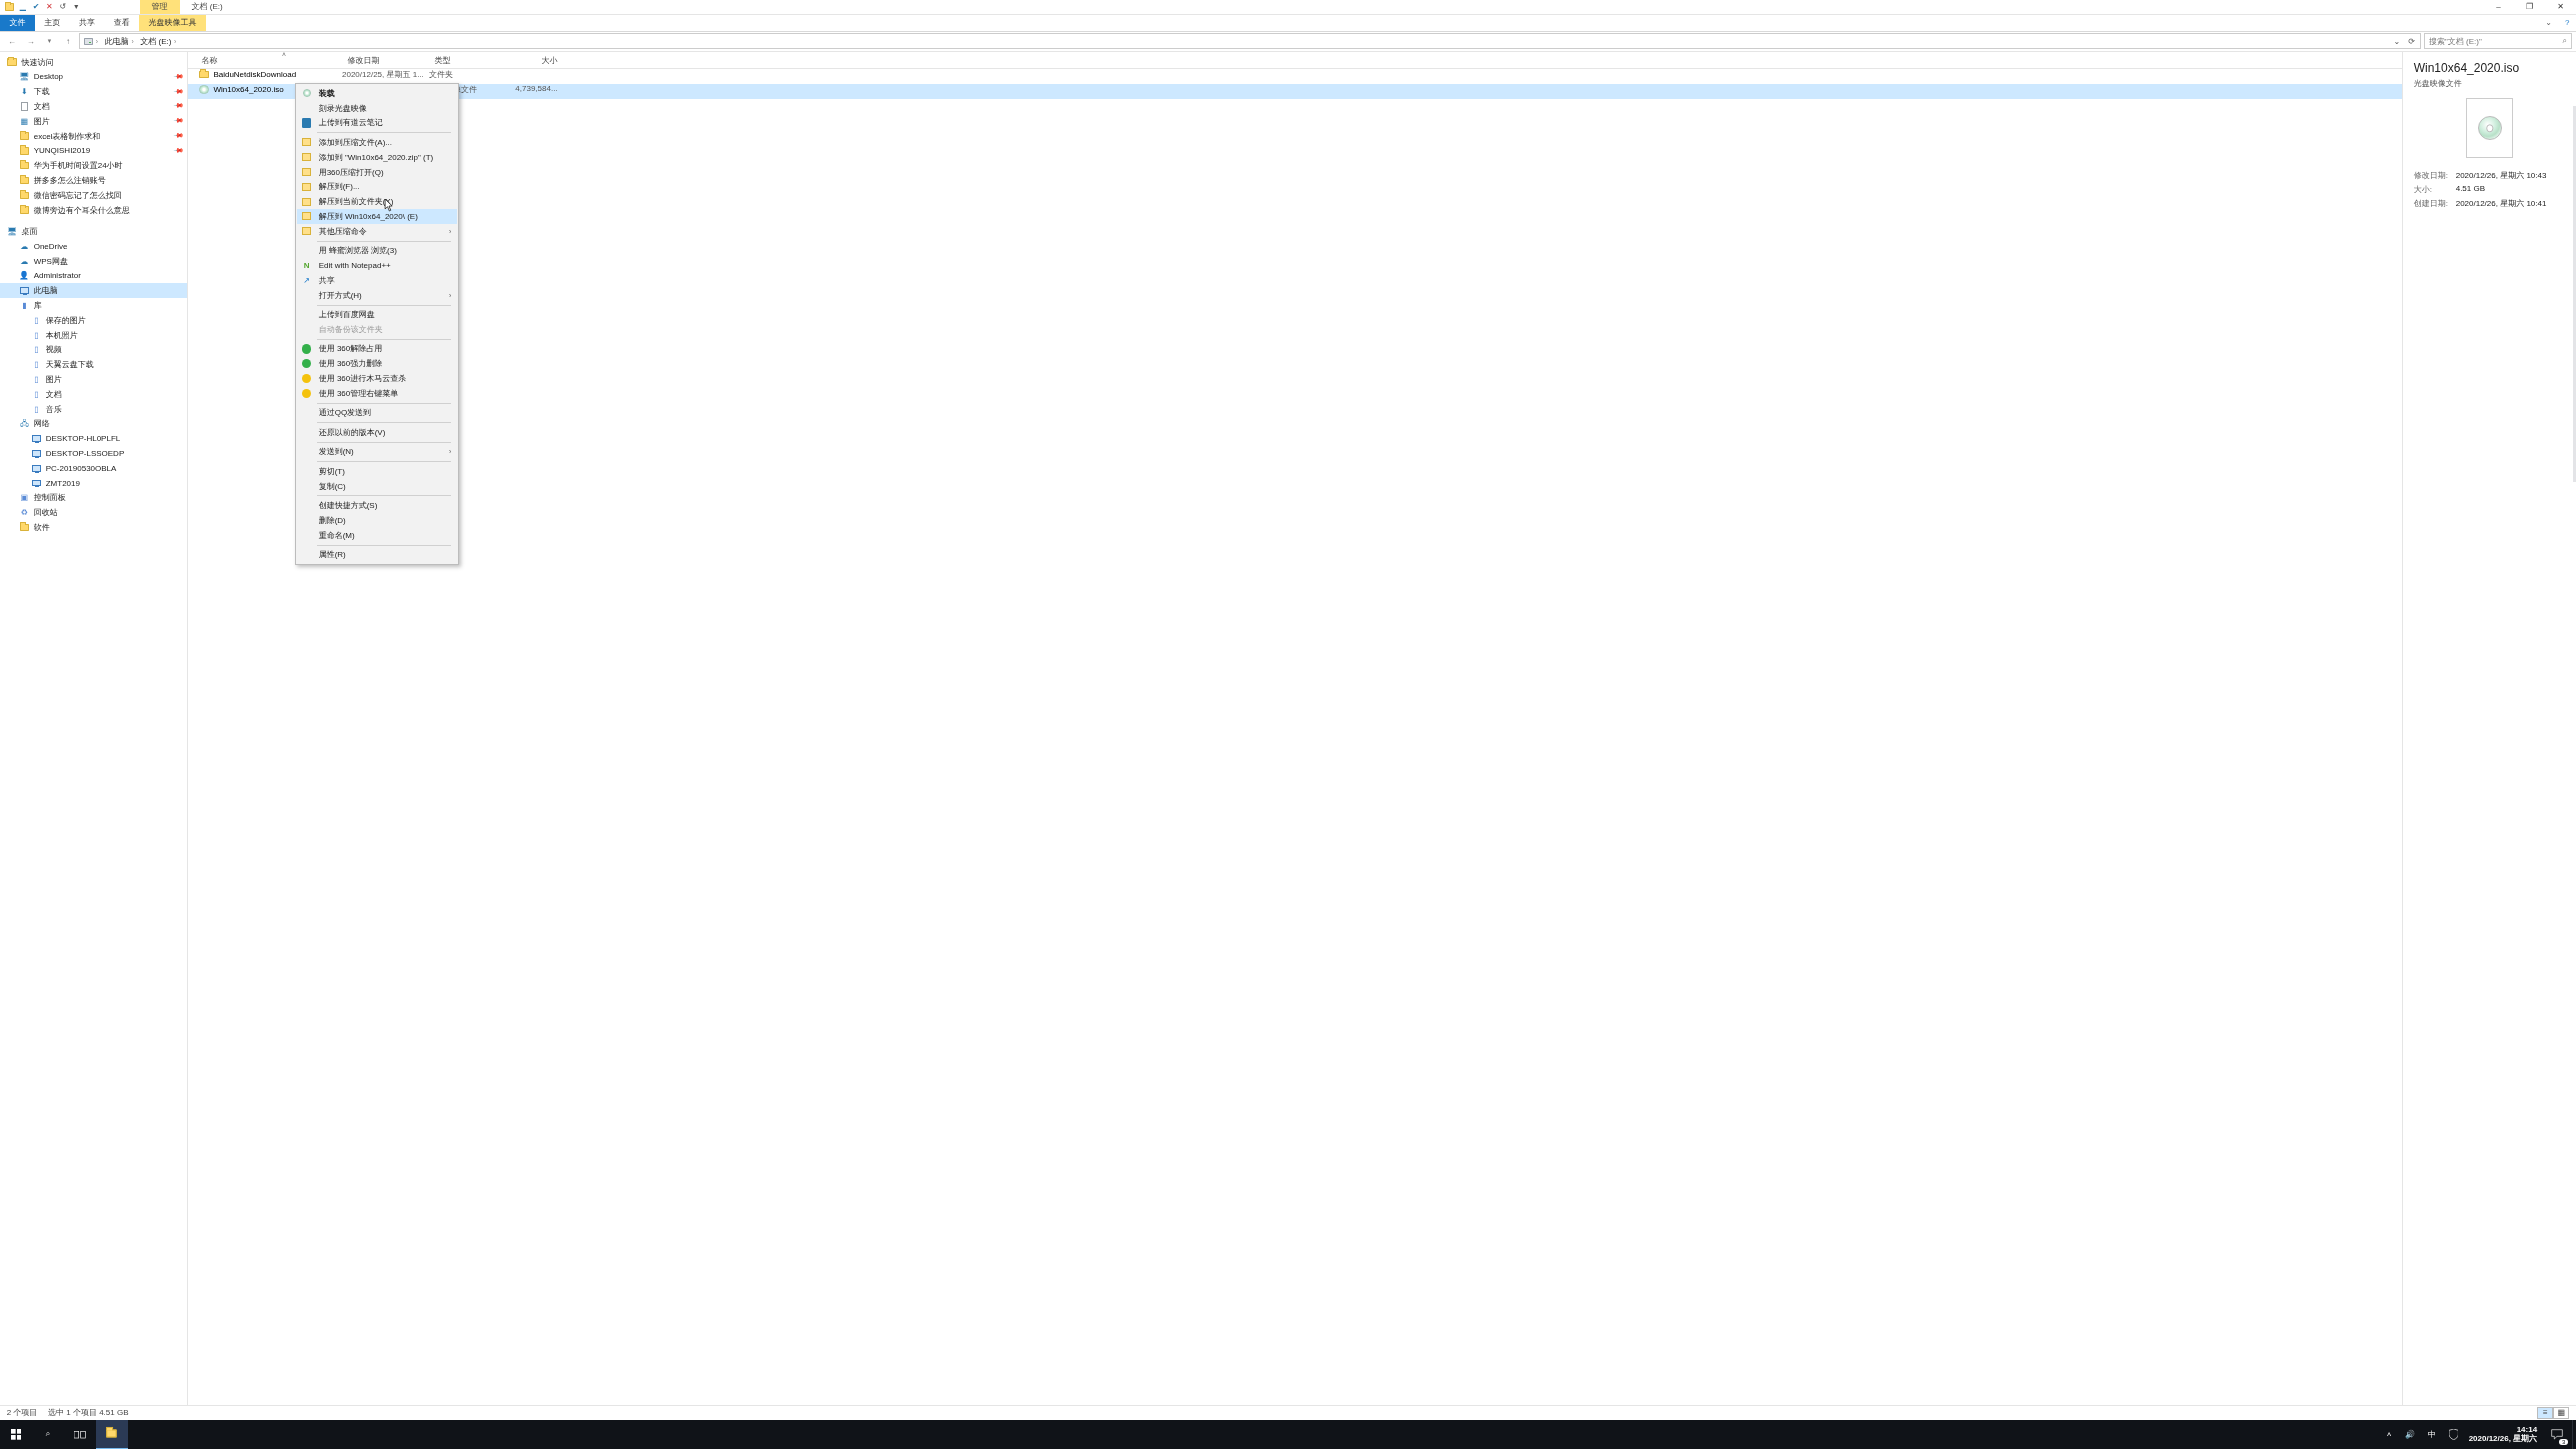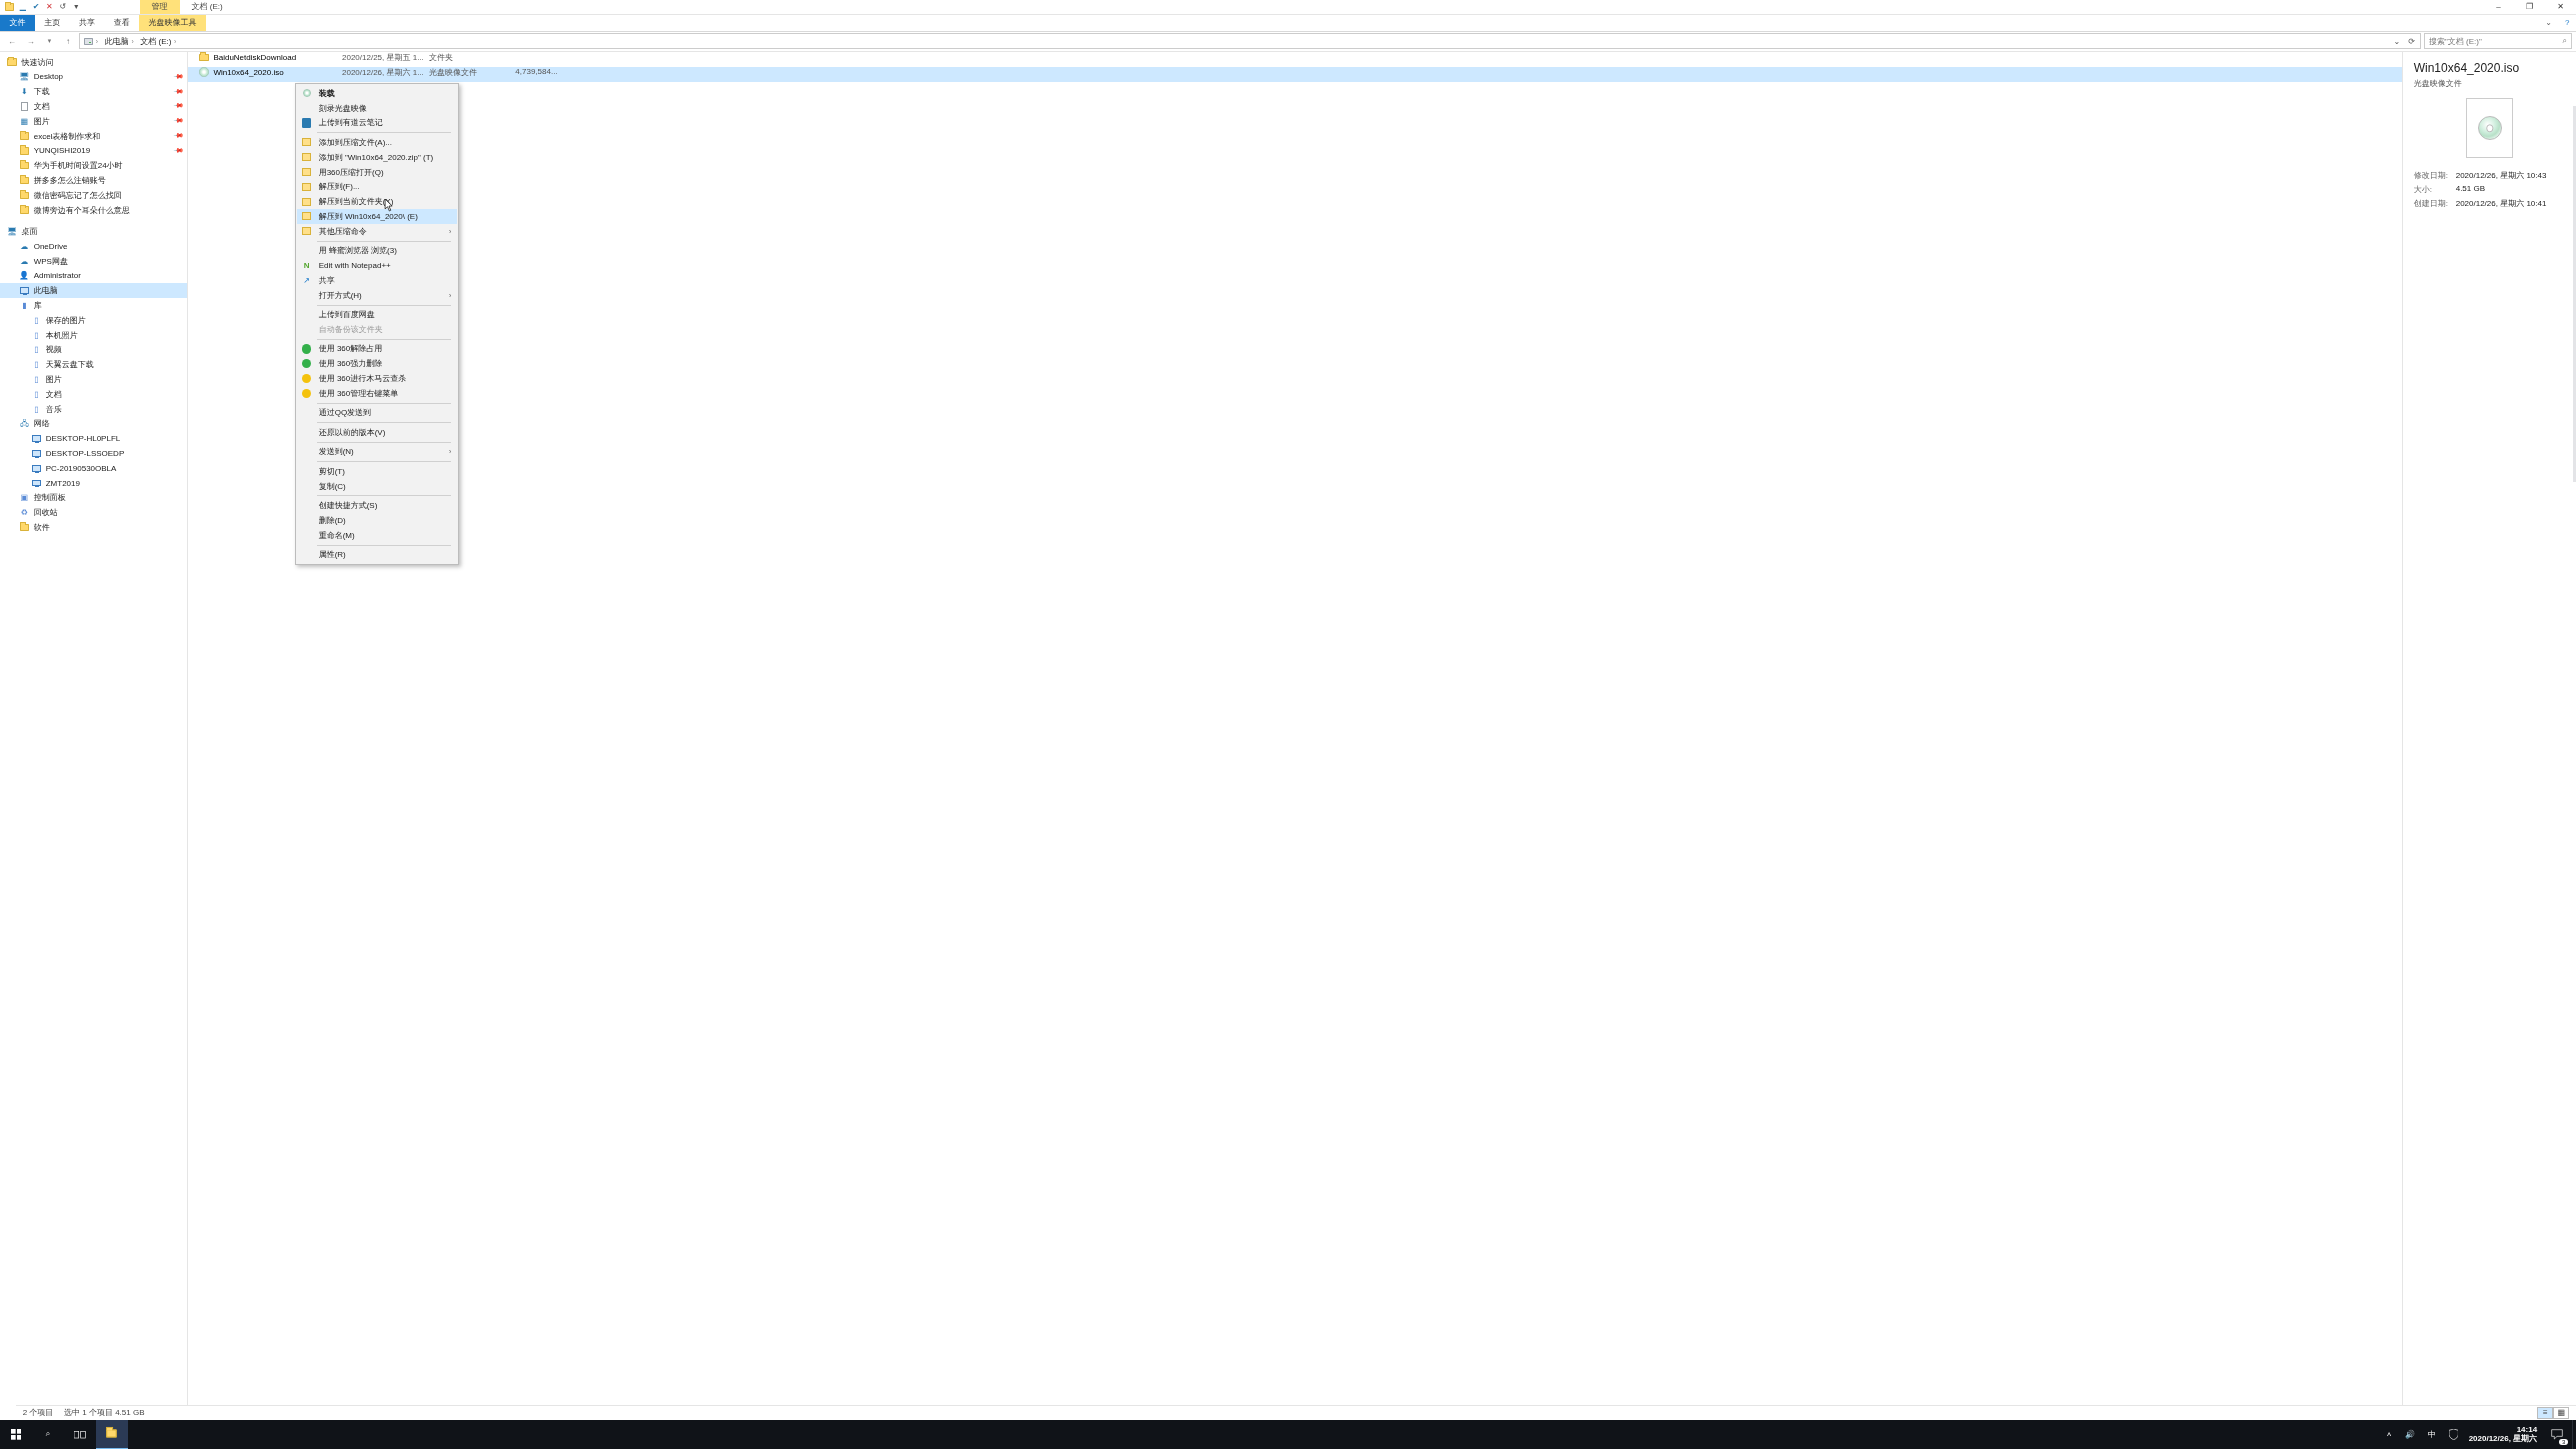--- a/index.html
+++ b/index.html
@@ -75,21 +75,21 @@
   
   .details { width: 174px; border-left: 0.7px solid #e5e5e5; padding: 9.4px 10.7px; }
   .details h2 { font-size: 12px; font-weight: 400; color: #222; margin-bottom: 2.7px; }
   .details .subtype { color: #555; margin-bottom: 9.4px; }
   .details .thumb { width: 47px; height: 60px; border: 0.7px solid #ccc; margin: 0 auto 12px; display: flex; align-items: center; justify-content: center; background: #fff; }
   .details .disc { width: 24px; height: 24px; border-radius: 50%; background: radial-gradient(circle at 40% 35%, #fff, #cfeedd 40%, #b8e0c8 60%, #e8f7ef 80%); border: 0.7px solid #bbb; position: relative; }
   .details .disc::after { content: ""; width: 5.4px; height: 5.4px; border-radius: 50%; background: #fff; border: 0.7px solid #bbb; position: absolute; left: 50%; top: 50%; transform: translate(-50%,-50%); }
   .prop-row { display: flex; margin-bottom: 2.7px; }
   .prop-label { width: 42px; color: #666; }
   .prop-val { color: #222; }
-  .status-real { position: absolute; left: 16px; right: 0; bottom: 29.5px; height: 14.8px; border-top: 0.7px solid #e5e5e5; display: flex; align-items: center; padding: 0 6.7px; gap: 10.7px; color: #444; background: #fff; }
+  .status-real { position: absolute; left: 0; right: 0; bottom: 29.5px; height: 14.8px; border-top: 0.7px solid #e5e5e5; display: flex; align-items: center; padding: 0 6.7px; gap: 10.7px; color: #444; background: #fff; }
   .status-real .view-switch { margin-left: auto; display: flex; gap: 0; }
   .vs-btn { width: 16px; height: 12px; border: 0.7px solid #bbb; display: flex; align-items: center; justify-content: center; }
   .vs-btn.active { background: #cde8ff; }
 
   
   .taskbar { position: absolute; left: 0; right: 0; bottom: 0; height: 29.5px; background: #101318; display: flex; align-items: stretch; color: #fff; }
   .tb-btn { width: 32px; display: flex; align-items: center; justify-content: center; }
   .tb-btn.active { background: #2b3a55; border-bottom: 1.3px solid #76b9ed; }
   .tb-spacer { flex: 1; }
   .tray { display: flex; align-items: center; gap: 9.4px; padding: 0 4px; }
@@ -374,20 +374,27 @@
       </div>
       <div class="tree-item" style="padding-left: 19px;">
         <span class="tree-icon">
           <span class="i-folder"></span>
         </span>
         <span>软件</span>
       </div>
     </div>
 
   <div class="content">
+    <div class="col-headers" style="position:relative">
+      <span class="sort-ind">˄</span>
+      <div class="col col-name">名称</div>
+      <div class="col col-date">修改日期</div>
+      <div class="col col-type">类型</div>
+      <div class="col col-size">大小</div>
+    </div>
     <div class="file-rows" id="file-rows">
         <div class="file-row">
           <div class="fr-name">
             <span class="tree-icon">
               <span class="i-folder"></span>
             </span>
             <span>BaiduNetdiskDownload</span>
           </div>
           <div class="fr-date">2020/12/25, 星期五 1...</div>
           <div class="fr-type">文件夹</div>

